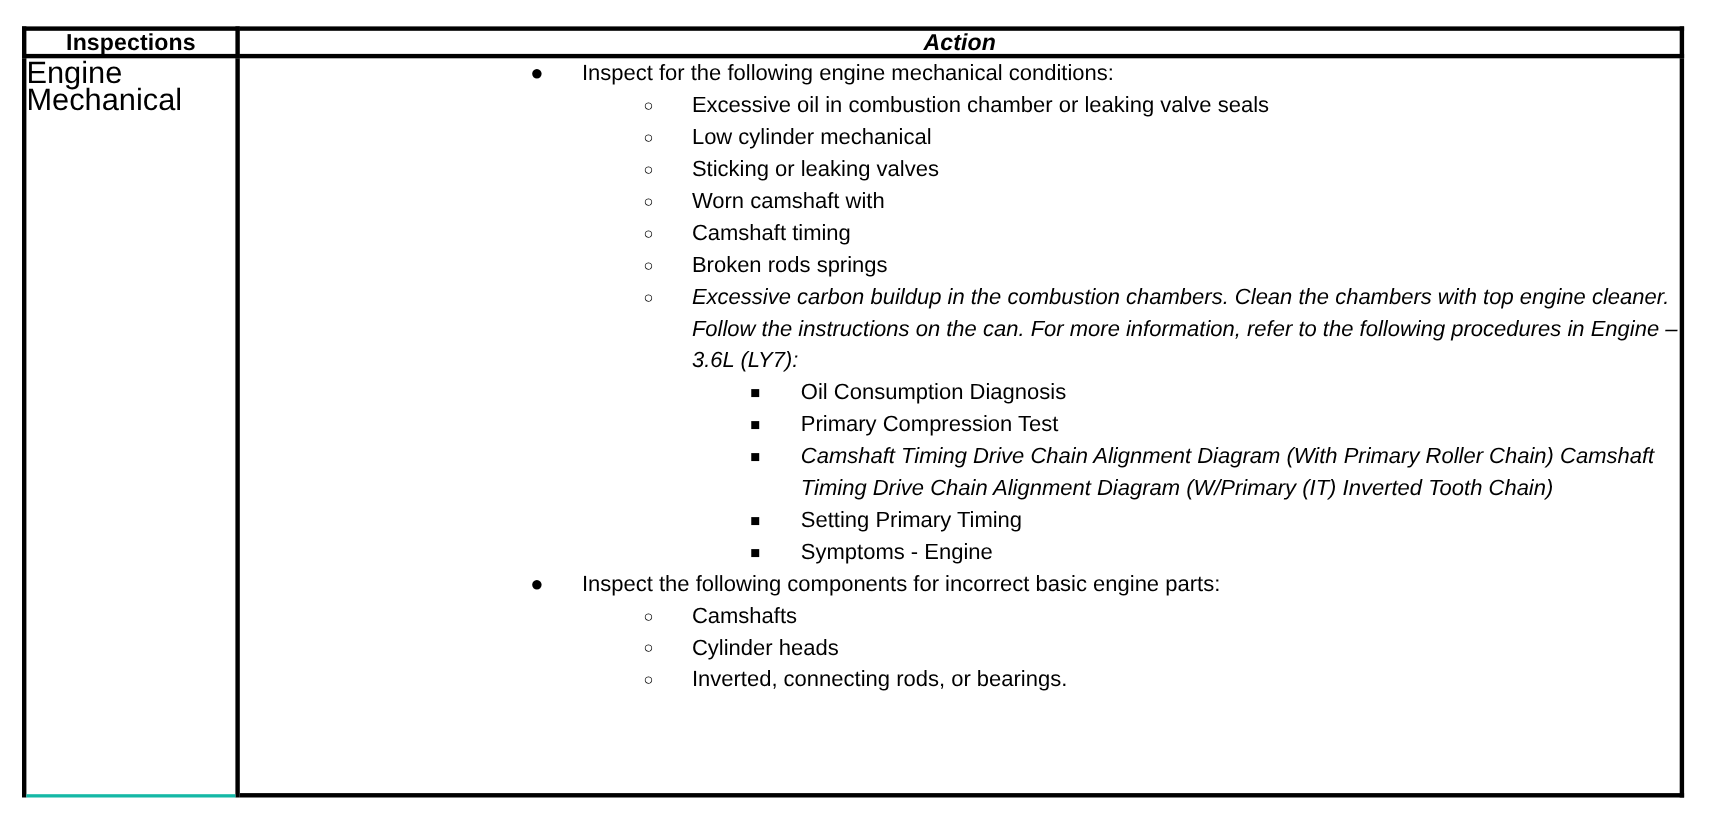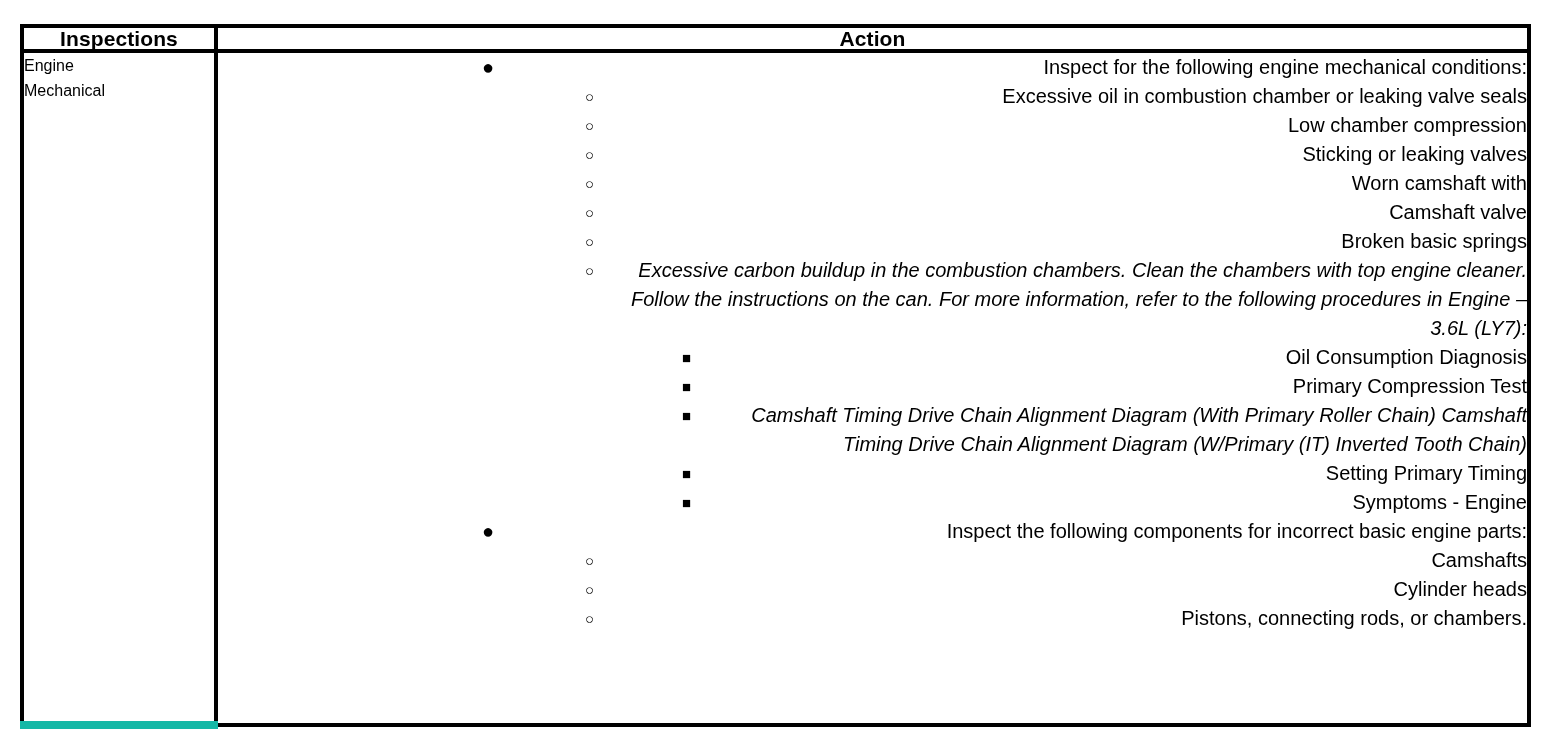--- a/index.html
+++ b/index.html
@@ -58,27 +58,28 @@
   .cell-head-right {
     border-top: 4px solid #000;
     border-right: 4px solid #000;
     border-bottom: 4px solid #000;
     text-align: center;
     font-weight: bold;
     font-size: 21px;
     line-height: 1;
     padding: 9px 4px 10px 4px;
     letter-spacing: 0.1px;
+    font-style: italic;
   }
   .cell-body-left {
     width: 190px;
     border-left: 4px solid #000;
     border-right: 4px solid #000;
-    border-bottom: 8px solid #14b8a6;
-    font-size: 16px;
+    border-bottom: 3px solid #14b8a6;
+    font-size: 28px;
     line-height: 25px;
     padding: 8px 0 0 4px;
     height: 668px;
   }
   .cell-body-right {
     border-right: 4px solid #000;
     border-bottom: 4px solid #000;
     padding: 6px 6px 0 6px;
     height: 668px;
   }
@@ -95,21 +96,20 @@
   }
   .bullet-row .marker {
     position: absolute;
     top: 0;
     display: inline-block;
     text-align: left;
     line-height: 29px;
   }
   .bullet-row .btext {
     display: block;
-    text-align: right;
   }
 
   
   .lvl1 { padding-left: 311px; }
   .lvl1 > .marker { left: 264px; font-size: 20px; }
 
   
   .lvl2 { padding-left: 411px; }
   .lvl2 > .marker { left: 367px; font-size: 15px; }
 
@@ -147,37 +147,37 @@
               <span class="marker">●</span>
               <span class="btext">Inspect for the following engine mechanical conditions:</span>
             </li>
 
             <li class="bullet-row lvl2">
               <span class="marker">○</span>
               <span class="btext">Excessive oil in combustion chamber or leaking valve seals</span>
             </li>
             <li class="bullet-row lvl2">
               <span class="marker">○</span>
-              <span class="btext">Low chamber compression</span>
+              <span class="btext">Low cylinder mechanical</span>
             </li>
             <li class="bullet-row lvl2">
               <span class="marker">○</span>
               <span class="btext">Sticking or leaking valves</span>
             </li>
             <li class="bullet-row lvl2">
               <span class="marker">○</span>
               <span class="btext">Worn camshaft with</span>
             </li>
             <li class="bullet-row lvl2">
               <span class="marker">○</span>
-              <span class="btext">Camshaft valve</span>
-            </li>
-            <li class="bullet-row lvl2">
-              <span class="marker">○</span>
-              <span class="btext">Broken basic springs</span>
+              <span class="btext">Camshaft timing</span>
+            </li>
+            <li class="bullet-row lvl2">
+              <span class="marker">○</span>
+              <span class="btext">Broken rods springs</span>
             </li>
 
             <li class="bullet-row lvl2 wrap">
               <span class="marker">○</span>
               <span class="btext">Excessive carbon buildup in the combustion chambers. Clean the chambers with top engine cleaner. Follow the instructions on the can. For more information, refer to the following procedures in Engine – 3.6L (LY7):</span>
             </li>
 
             <li class="bullet-row lvl3">
               <span class="marker">■</span>
               <span class="btext">Oil Consumption Diagnosis</span>
@@ -207,21 +207,21 @@
             <li class="bullet-row lvl2">
               <span class="marker">○</span>
               <span class="btext">Camshafts</span>
             </li>
             <li class="bullet-row lvl2">
               <span class="marker">○</span>
               <span class="btext">Cylinder heads</span>
             </li>
             <li class="bullet-row lvl2">
               <span class="marker">○</span>
-              <span class="btext">Pistons, connecting rods, or chambers.</span>
+              <span class="btext">Inverted, connecting rods, or bearings.</span>
             </li>
 
           </ul>
         </td>
       </tr>
     </tbody>
   </table>
 
 </div>
 

